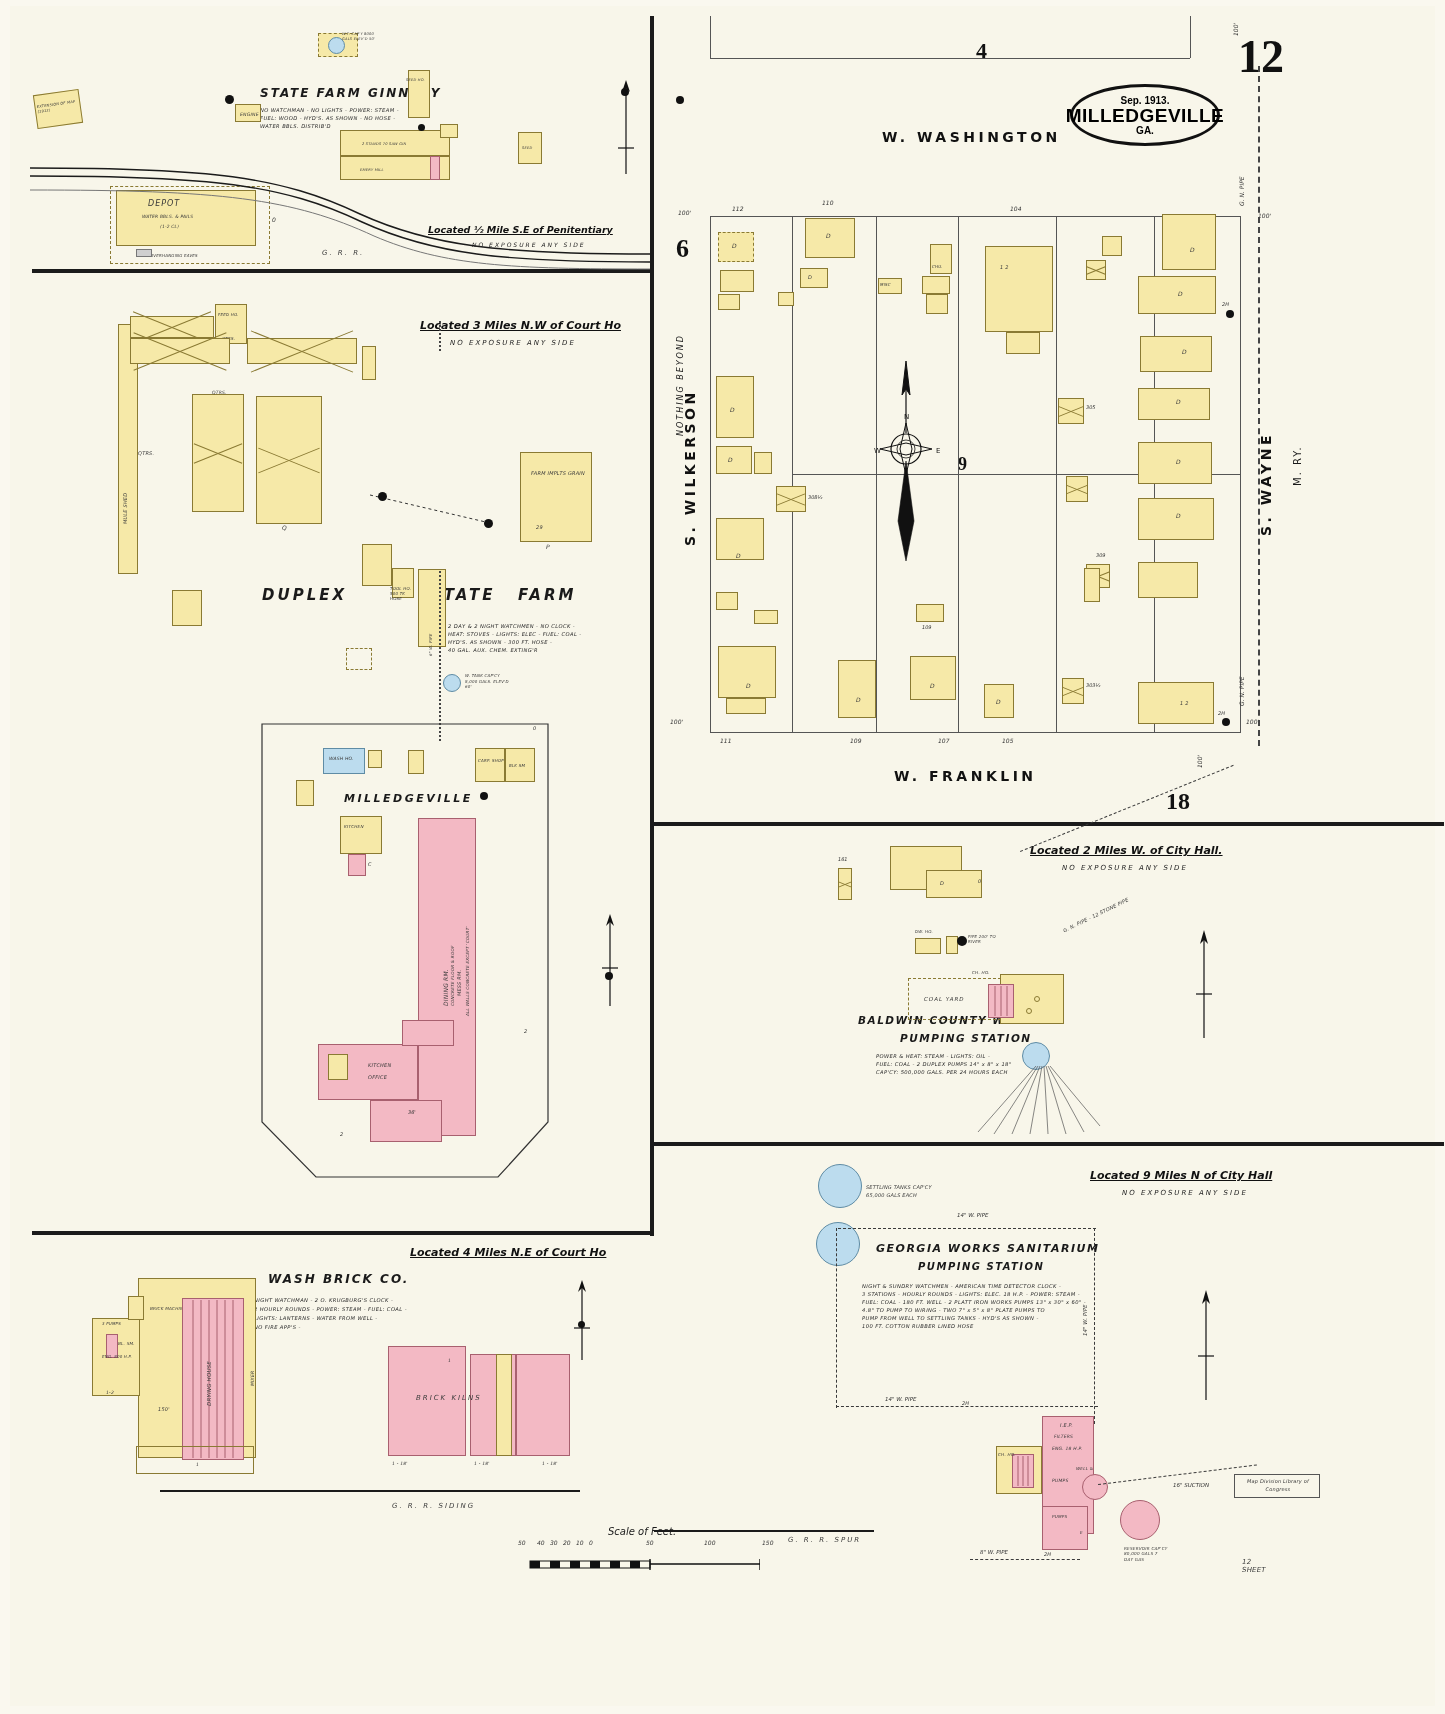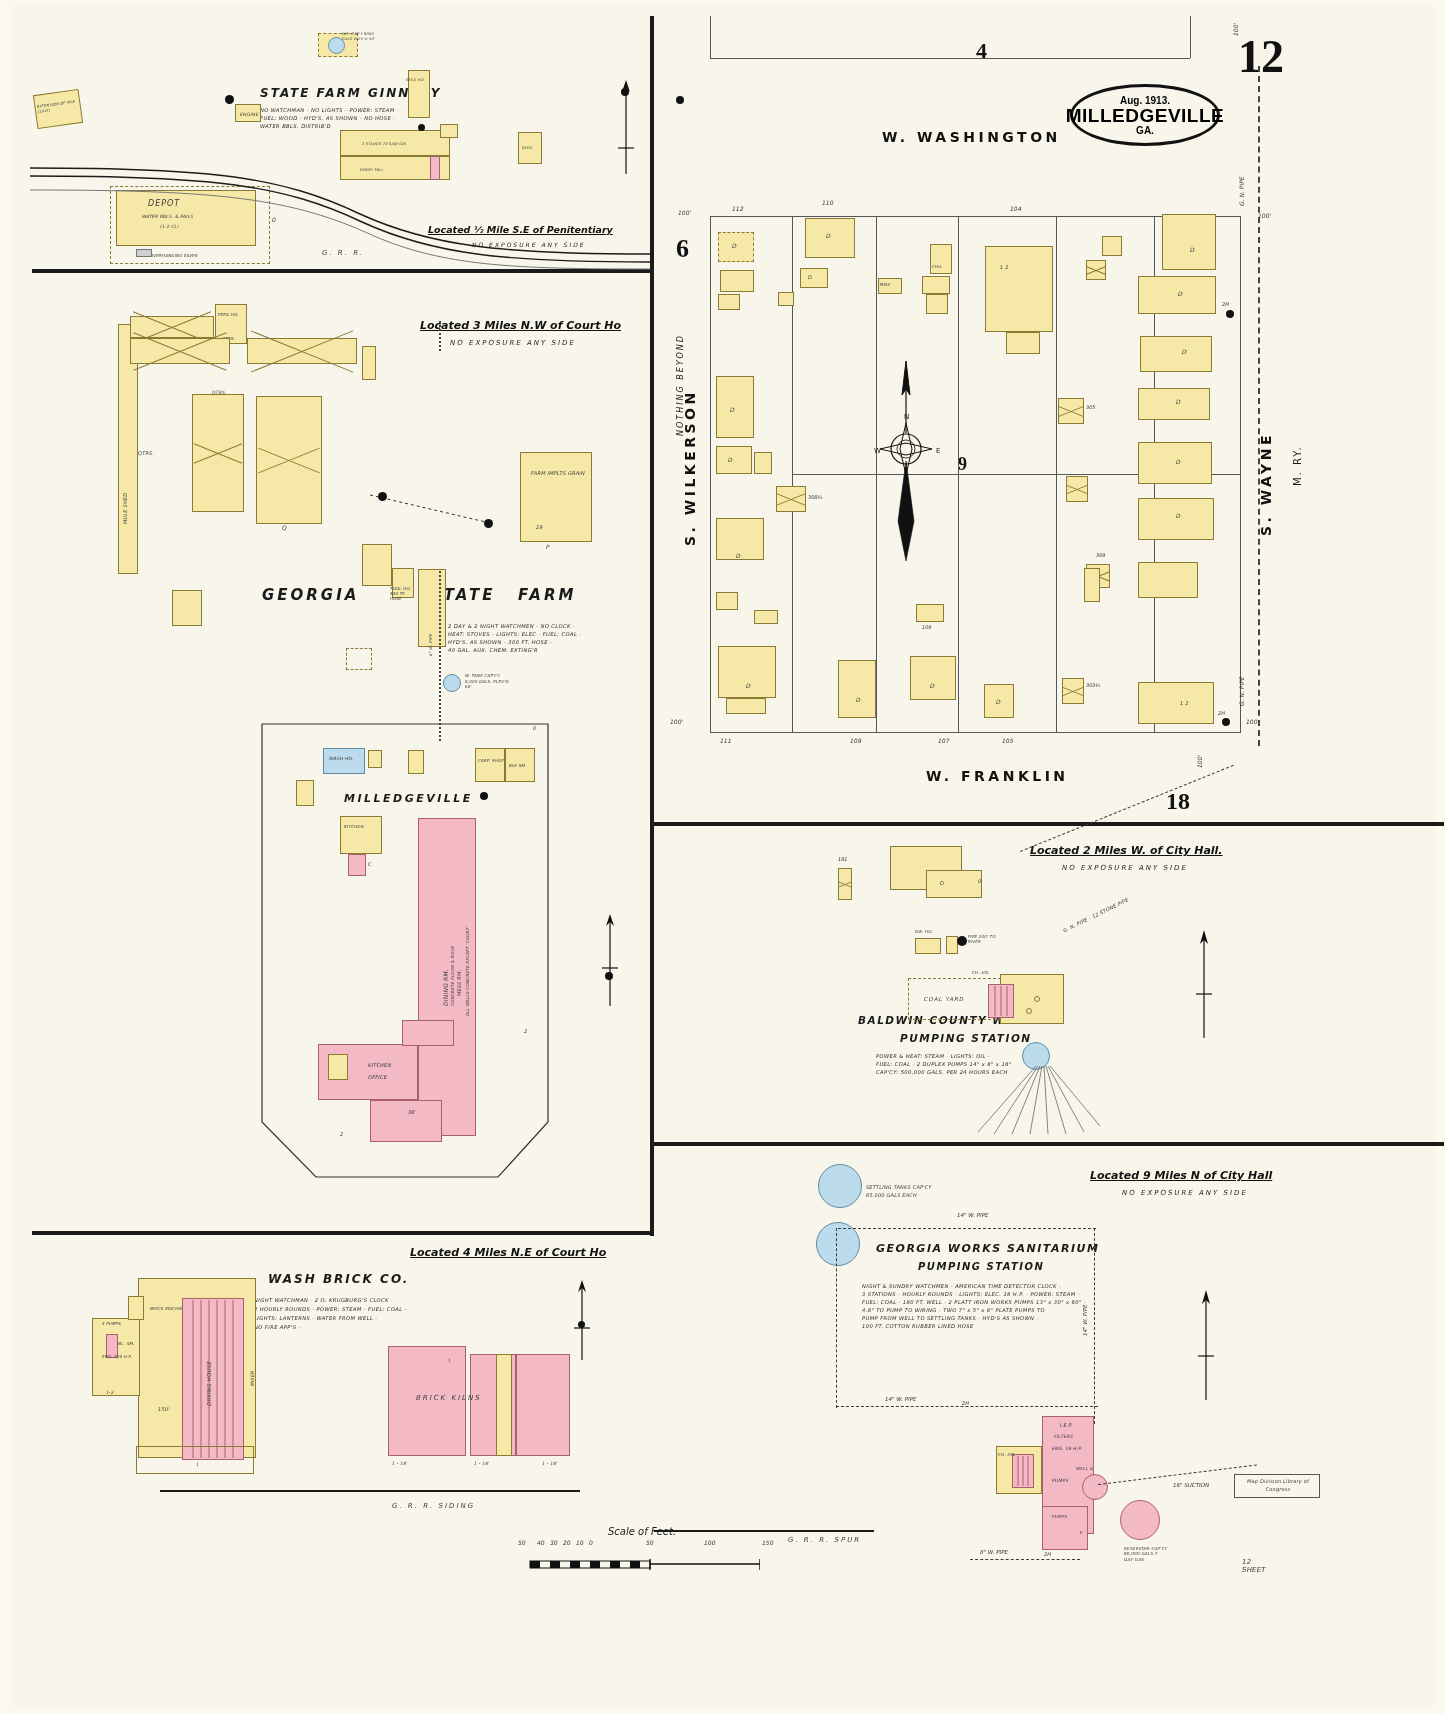--- a/index.html
+++ b/index.html
@@ -88,21 +88,21 @@
 </style>
 </head>
 <body>
 
 <div id="sheet">
 <div id="paper">
 
   <div id="pageno">12</div>
 
   <div id="cartouche">
-    <div class="c1">Aug. 1913.</div>
+    <div class="c1">Sep. 1913.</div>
     <div class="c2">MILLEDGEVILLE</div>
     <div class="c3">GA.</div>
   </div>
 
   <div class="rrline" style="left:640px;top:10px;width:4px;height:1220px;"></div>
 
   <div class="rrline" style="left:22px;top:263px;width:620px;height:4px;"></div>
 
   <div class="rrline" style="left:22px;top:1225px;width:620px;height:4px;"></div>
 
@@ -166,21 +166,21 @@
     <path d="M0 44 C 190 44, 262 52, 344 90 C 414 120, 482 123, 620 123" fill="none" stroke="#777" stroke-width="1"></path>
   </svg>
   <div class="lbl tiny" style="left:312px;top:243px;font-size:7px;letter-spacing:2px;">G. R. R.</div>
 
   <div class="lbl loc" style="left:418px;top:218px;font-size:9.5px;">Located ½ Mile S.E of Penitentiary</div>
   <div class="lbl locsub" style="left:462px;top:235px;font-size:6px;">NO EXPOSURE ANY SIDE</div>
 
   <div class="lbl loc" style="left:410px;top:313px;">Located 3 Miles N.W of Court Ho</div>
   <div class="lbl locsub" style="left:440px;top:333px;">NO EXPOSURE ANY SIDE</div>
 
-  <div class="lbl title-lg" style="left:252px;top:580px;">GEORGIA</div>
+  <div class="lbl title-lg" style="left:252px;top:580px;">DUPLEX</div>
   <div class="lbl title-lg" style="left:420px;top:580px;">STATE</div>
   <div class="lbl title-lg" style="left:508px;top:580px;">FARM</div>
 
   <div class="bldg" style="left:108px;top:318px;width:20px;height:250px;"></div>
   <div class="lbl tiny vert" style="left:112px;top:468px;font-size:5px;transform:rotate(-90deg) translate(-50px,0);">MULE SHED</div>
   <div class="lbl tiny" style="left:128px;top:444px;font-size:5px;">QTRS.</div>
 
   <div class="bldg" style="left:205px;top:298px;width:32px;height:40px;"></div>
   <div class="lbl tiny" style="left:208px;top:306px;font-size:4px;">FEED HO.</div>
   <div class="lbl tiny" style="left:212px;top:330px;font-size:4px;">QTRS.</div>
@@ -330,21 +330,21 @@
   <div class="lbl" style="left:562px;top:1270px;">
     <svg width="20" height="90" viewBox="0 0 20 90">
       <path d="M10 4 L6 16 L10 12 L14 16 Z" fill="#111"></path>
       <line x1="10" y1="10" x2="10" y2="84" stroke="#111" stroke-width="1.2"></line>
       <line x1="2" y1="52" x2="18" y2="52" stroke="#111" stroke-width="1.2"></line>
     </svg>
   </div>
   <div class="dot" style="left:568px;top:1315px;width:7px;height:7px;"></div>
 
   <div class="lbl street" style="left:872px;top:123px;">W.  WASHINGTON</div>
-  <div class="lbl street" style="left:884px;top:762px;margin-left:32px;">W.  FRANKLIN</div>
+  <div class="lbl street" style="left:884px;top:762px;">W.  FRANKLIN</div>
   <div class="lbl street vert" style="left:672px;top:540px;transform:rotate(-90deg);transform-origin:left top;">S.  WILKERSON</div>
   <div class="lbl street vert" style="left:1248px;top:530px;transform:rotate(-90deg);transform-origin:left top;">S.  WAYNE</div>
   <div class="lbl" style="left:1282px;top:480px;font-size:10px;letter-spacing:2px;transform:rotate(-90deg);transform-origin:left top;">M.  RY.</div>
   <div class="lbl" style="left:666px;top:430px;font-size:8px;letter-spacing:2px;font-style:italic;transform:rotate(-90deg);transform-origin:left top;">NOTHING BEYOND</div>
 
   <div class="lbl blocknum" style="left:666px;top:228px;">6</div>
   <div class="lbl blocknum" style="left:948px;top:448px;font-size:18px;">9</div>
   <div class="lbl blocknum" style="left:966px;top:32px;font-size:22px;">4</div>
   <div class="lbl blocknum" style="left:1156px;top:782px;font-size:24px;">18</div>
 

